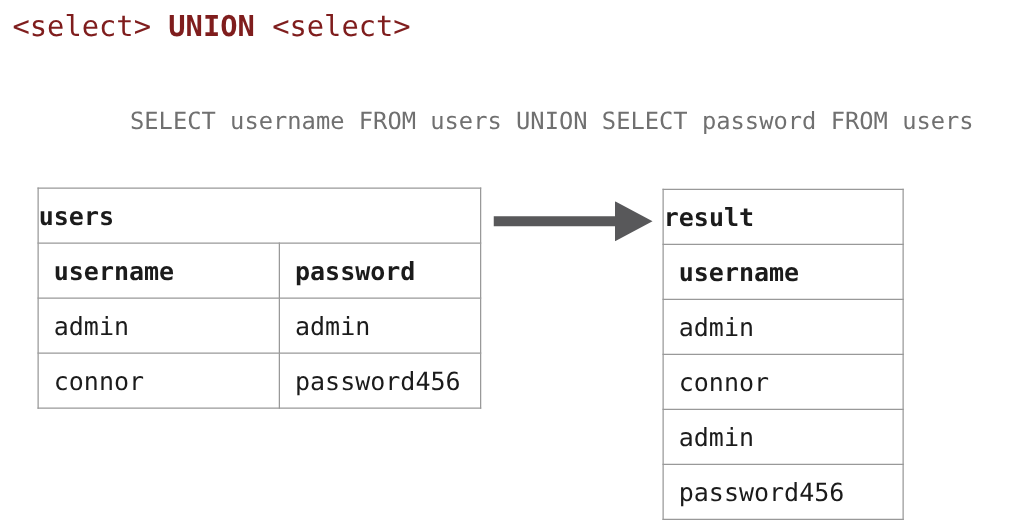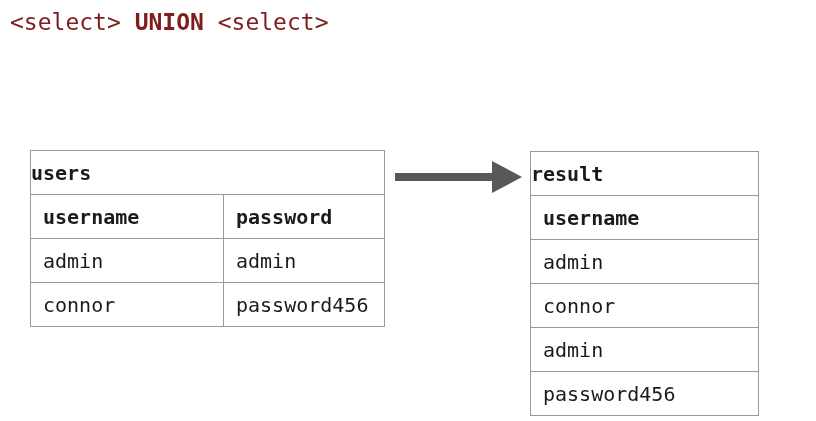--- a/index.html
+++ b/index.html
@@ -41,31 +41,32 @@
     font-weight: 400;
     overflow: hidden;
     white-space: nowrap;
   }
   .tbl th.tbl-title { font-weight: 700; padding: 0; }
   .tbl th.col { font-weight: 700; margin-left: 33px; }
 
   #users-table  { left: 30px;  top: 150px; width: 354px; }
   #users-table  .c1 { width: 193px; }
   #users-table  .c2 { width: 161px; }
-  #result-table { left: 530px; top: 151px; width: 229px; }
+  #result-table { left: 530px; top: 151px; width: 193px; }
 
   .arrow { position: absolute; left: 394px; top: 161px; }
 </style>
 </head>
 <body>
 
 <div class="page">
 
   <div class="title"><span>&lt;select&gt;</span><strong class="union">UNION</strong><span>&lt;select&gt;</span></div>
 
+  <div class="query">SELECT username FROM users UNION SELECT password FROM users</div>
 
   <table class="tbl" id="users-table">
     <colgroup>
         <col class="c1">
         <col class="c2">
       </colgroup>
     <tbody>
       <tr>
         <th colspan="2" class="tbl-title">users</th>
       </tr>

